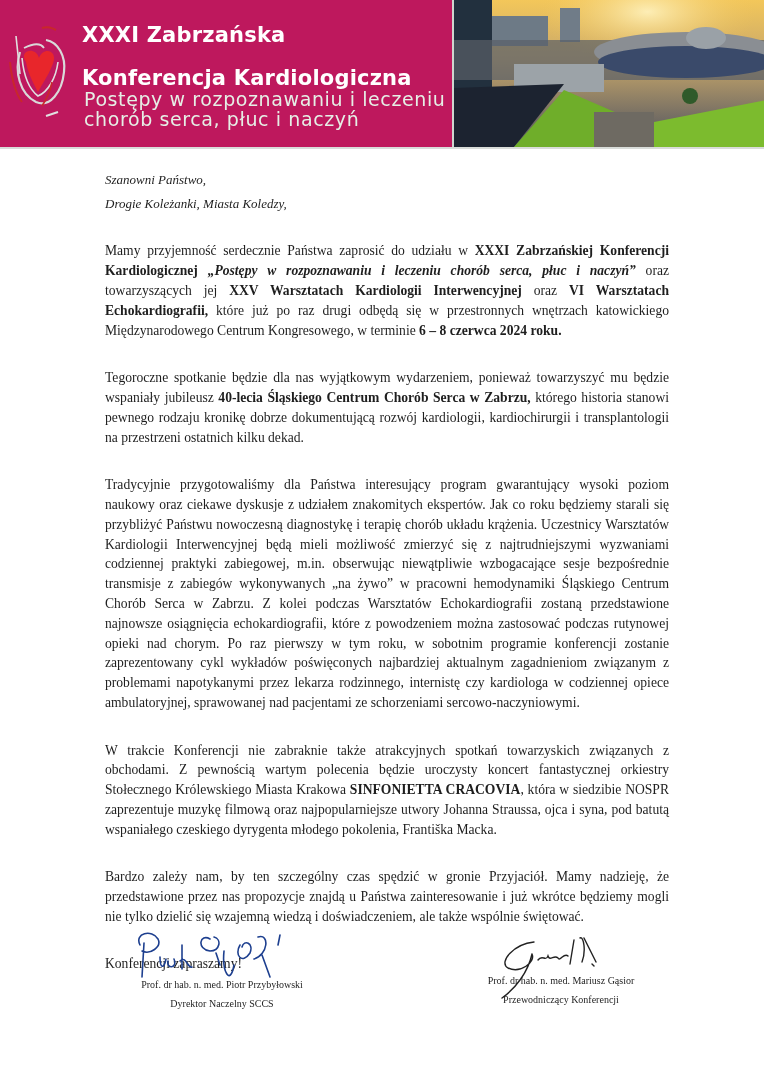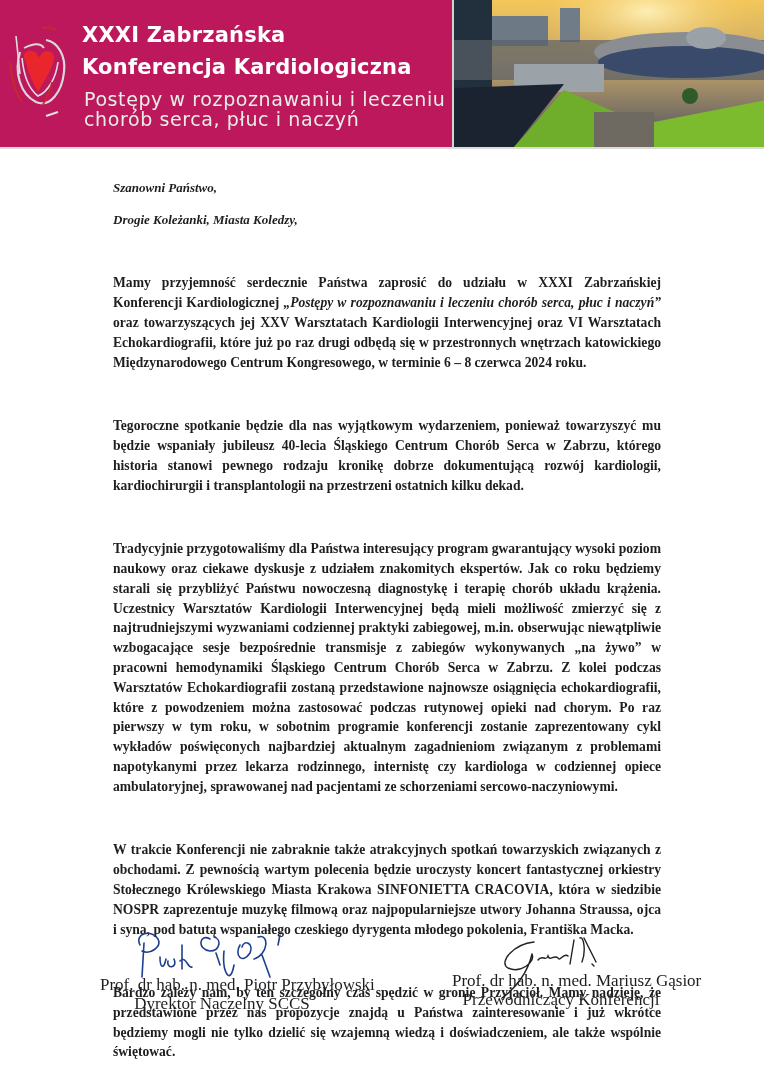--- a/index.html
+++ b/index.html
@@ -2,30 +2,30 @@
 <html><head>
 <meta charset="utf-8">
 <style>
   html, body { margin:0; padding:0; background:#ffffff; }
   body { width:764px; height:1080px; position:relative; overflow:hidden; font-family:"Liberation Serif", serif; color:#1e1e1e; }
   .header { position:absolute; left:0; top:0; width:764px; height:147px; background:#be185d; overflow:hidden; }
   .header-rule { position:absolute; left:0; top:147px; width:764px; height:2px; background:#d9dcd9; }
   .logo { position:absolute; left:6px; top:22px; width:66px; height:100px; }
   .title1, .title2 { position:absolute; left:82px; color:#ffffff; font-family:"DejaVu Sans", sans-serif; font-weight:bold; font-size:21px; letter-spacing:0.2px; white-space:nowrap; }
   .title1 { top:23px; }
-  .title2 { top:55px; }
+  .title2 { top:66px; }
   .sub1, .sub2 { position:absolute; left:84px; color:#e6efe6; font-family:"DejaVu Sans", sans-serif; font-size:19px; letter-spacing:0.6px; white-space:nowrap; }
   .sub1 { top:88px; }
   .sub2 { top:108px; }
   .photo { position:absolute; left:452px; top:0; width:312px; height:147px; border-left:2px solid #cfd6cf; }
   .content { position:absolute; left:101px; top:166px; width:572px; font-size:13.6px; line-height:19.8px; }
-  .content p { margin:12px; text-align:justify;font-weight:bold; }
+  .content p { margin:4px; text-align:justify; }
   .greet { font-style:italic; font-size:13px; }
   .gap { height:19.8px; }
-  .sig { position:absolute; font-size:17px; line-height:19px; text-align:center; white-space:nowrap; }
+  .sig { position:absolute; font-size:10px; line-height:19px; text-align:center; white-space:nowrap; }
   .sig-left { left:100px; top:975px; width:244px; }
   .sig-right { left:452px; top:971px; width:218px; }
   .sig-img { position:absolute; }
 </style>
 </head>
 <body>
 
 <div class="header">
   <svg class="logo" viewBox="0 0 66 100">
     <path d="M20 40 C12 28, 30 24, 33 36 C37 24, 54 28, 46 44 C42 54, 36 62, 32 70 C28 62, 22 52, 20 40 Z" fill="#e8262b"></path>

